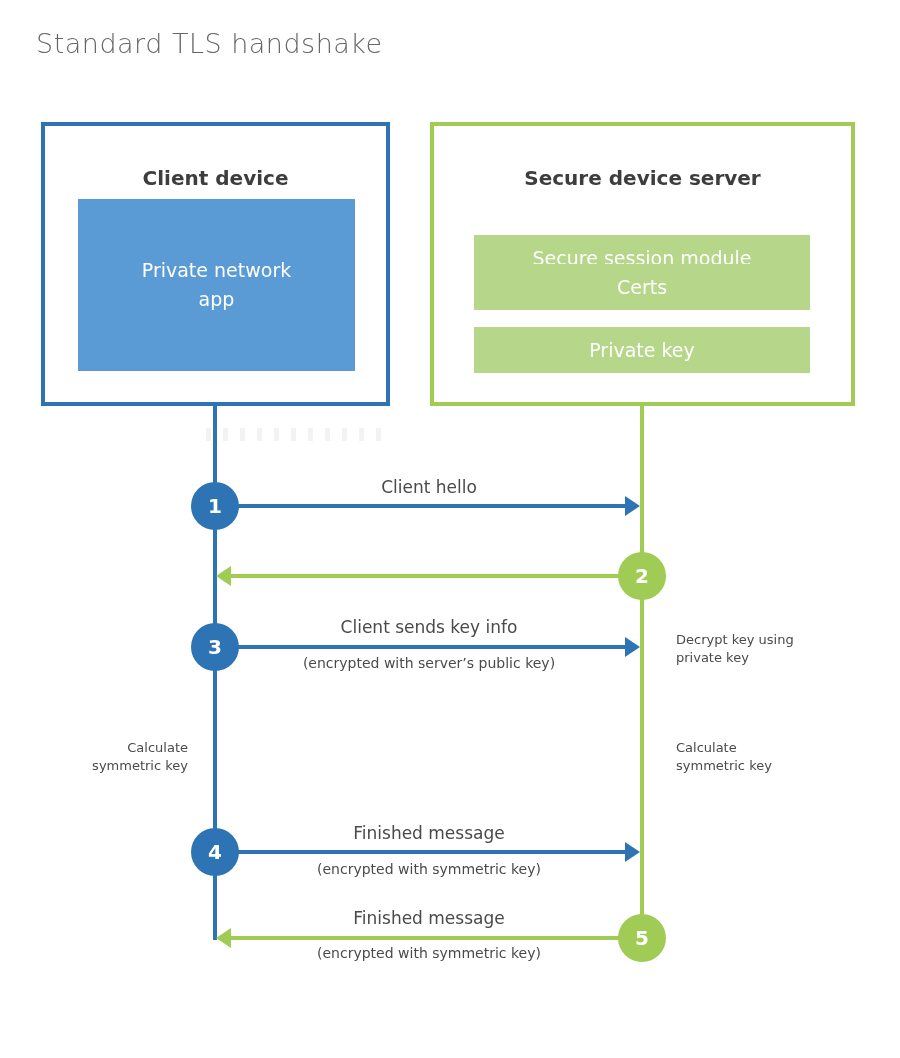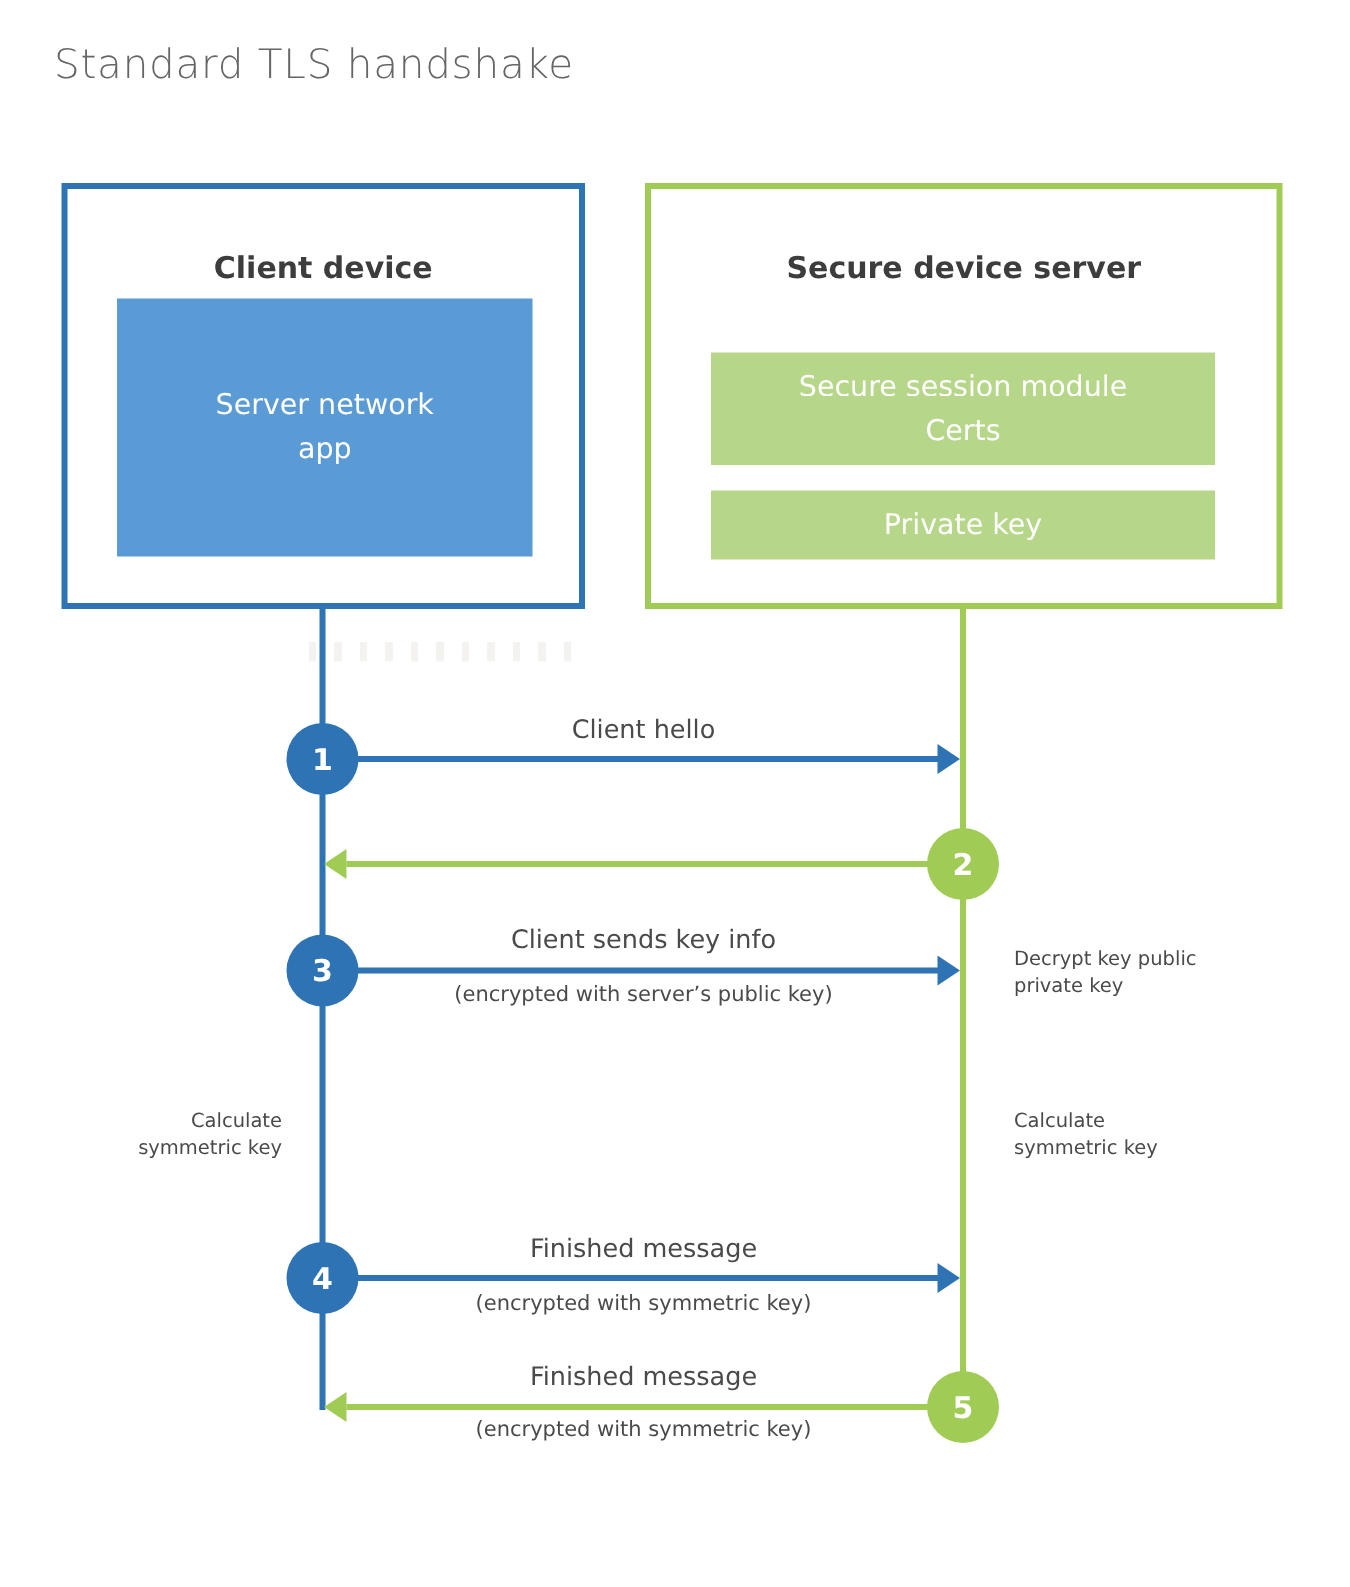--- a/index.html
+++ b/index.html
@@ -80,21 +80,21 @@
 <body>
 
 <div class="canvas">
 
   <h1 class="title">Standard TLS handshake</h1>
 
   <div class="box client">
     <div class="box-title">Client device</div>
   </div>
   <div class="app-rect">
-    <span class="pre">Server network
+    <span class="pre">Private network
 app</span>
   </div>
 
   <div class="box server">
     <div class="box-title">Secure device server</div>
   </div>
   <div class="bar b0">
     <span>Secure session module</span>
   </div>
   <div class="bar b1">
@@ -115,21 +115,21 @@
 
   <div class="aline green a2"></div>
   <div class="ahead left green h2"></div>
   <div class="stepc green c2">2</div>
 
   <div class="aline blue a3"></div>
   <div class="ahead right blue h3"></div>
   <div class="mlabel l3">Client sends key info</div>
   <div class="msub s3">(encrypted with server’s public key)</div>
   <div class="stepc blue c3">3</div>
-  <div class="note decrypt">Decrypt key public
+  <div class="note decrypt">Decrypt key using
 private key</div>
 
   <div class="note calc-l">Calculate
 symmetric key</div>
   <div class="note calc-r">Calculate
 symmetric key</div>
 
   <div class="aline blue a4"></div>
   <div class="ahead right blue h4"></div>
   <div class="mlabel l4">Finished message</div>

